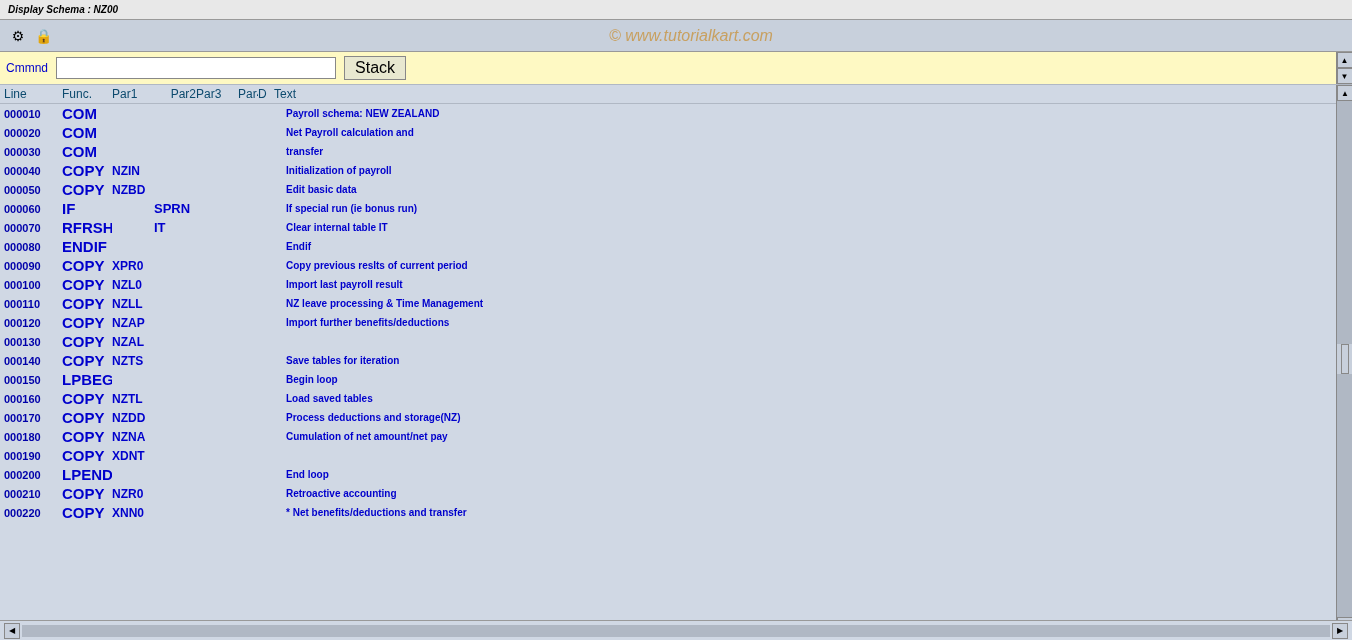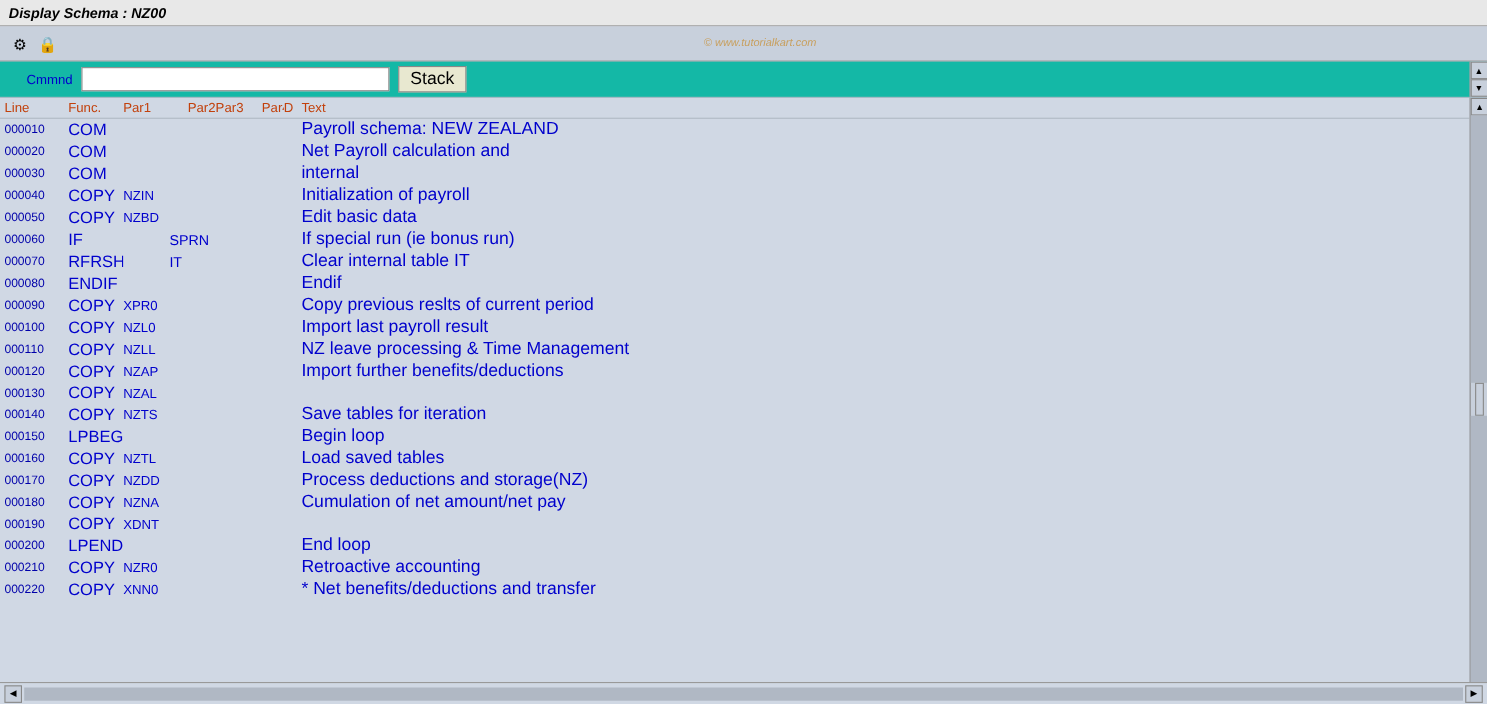--- a/index.html
+++ b/index.html
@@ -10,21 +10,21 @@
       width: 1352px;
       height: 640px;
       overflow: hidden;
     }
     #title-bar {
       background: #e8e8e8;
       border-bottom: 1px solid #999;
       padding: 4px 8px;
       font-weight: bold;
       font-style: italic;
-      font-size: 13px;
+      font-size: 10px;
       color: #000;
     }
     #toolbar {
       background: #c8d0dc;
       border-bottom: 1px solid #999;
       padding: 4px 8px;
       display: flex;
       align-items: center;
       gap: 6px;
       height: 32px;
@@ -35,26 +35,26 @@
       cursor: pointer;
       display: flex;
       align-items: center;
       justify-content: center;
       font-size: 14px;
     }
     #watermark {
       flex: 1;
       text-align: center;
       color: #c8a060;
-      font-size: 10px;
+      font-size: 16px;
       font-style: italic;
     }
     #command-bar {
-      background: #14b8a6;
-      padding: 4px 24px;
+      background: #fef9c3;
+      padding: 4px 6px;
       display: flex;
       align-items: center;
       gap: 8px;
       border-bottom: 1px solid #b0b8c4;
       position: relative;
     }
     #command-label {
       color: #0000cc;
       font-size: 12px;
       min-width: 40px;
@@ -81,52 +81,53 @@
       position: relative;
     }
     #content {
       flex: 1;
       background: #d0d8e4;
       overflow: hidden;
     }
     #column-header {
       display: flex;
       padding: 2px 4px;
-      color: #c2410c;
+      color: #0c4a6e;
       font-size: 12px;
       font-weight: normal;
       border-bottom: 1px solid #b0b8c4;
       background: #d0d8e4;
     }
     .col-line { width: 58px; }
     .col-func { width: 50px; }
     .col-par1 { width: 42px; }
     .col-par2 { width: 42px; text-align: right; }
     .col-par3 { width: 42px; }
     .col-par4 { width: 20px; }
     .col-d { width: 16px; }
     .col-text { flex: 1; }
     #table-body {
       overflow: hidden;
+      font-weight: bold;
     }
     .table-row {
       display: flex;
       padding: 1px 4px;
       align-items: center;
       min-height: 18px;
     }
     .cell { overflow: hidden; white-space: nowrap; }
     .cell-line { width: 58px; color: #0000aa; font-size: 11px; }
     .cell-func { width: 50px; color: #0000cc; font-size: 15px; }
     .cell-par1 { width: 42px; color: #0000cc; font-size: 12px; }
     .cell-par2 { width: 42px; color: #0000cc; font-size: 13px; }
     .cell-par3 { width: 42px; color: #0000cc; font-size: 11px; }
     .cell-par4 { width: 20px; color: #0000cc; font-size: 11px; }
     .cell-d { width: 16px; color: #0000cc; font-size: 11px; }
-    .cell-text { flex: 1; color: #0000cc; font-size: 16px; }
+    .cell-text { flex: 1; color: #0000cc; font-size: 10px; margin-left: 12px; }
     #right-scroll {
       width: 16px;
       background: #c8d0dc;
       border-left: 1px solid #888;
       display: flex;
       flex-direction: column;
     }
     .scroll-btn {
       width: 16px;
       height: 16px;
@@ -230,21 +231,21 @@
       <span class="cell cell-text">      Net Payroll calculation and</span>
     </div>
         <div class="table-row">
       <span class="cell cell-line">000030</span>
       <span class="cell cell-func">COM</span>
       <span class="cell cell-par1"></span>
       <span class="cell cell-par2"></span>
       <span class="cell cell-par3"></span>
       <span class="cell cell-par4"></span>
       <span class="cell cell-d"></span>
-      <span class="cell cell-text">      internal</span>
+      <span class="cell cell-text">      transfer</span>
     </div>
         <div class="table-row">
       <span class="cell cell-line">000040</span>
       <span class="cell cell-func">COPY</span>
       <span class="cell cell-par1">NZIN</span>
       <span class="cell cell-par2"></span>
       <span class="cell cell-par3"></span>
       <span class="cell cell-par4"></span>
       <span class="cell cell-d"></span>
       <span class="cell cell-text">Initialization of payroll</span>

